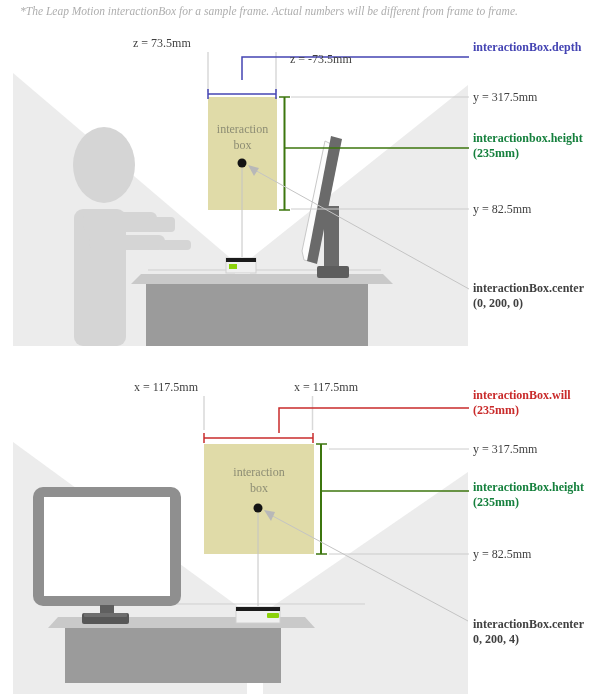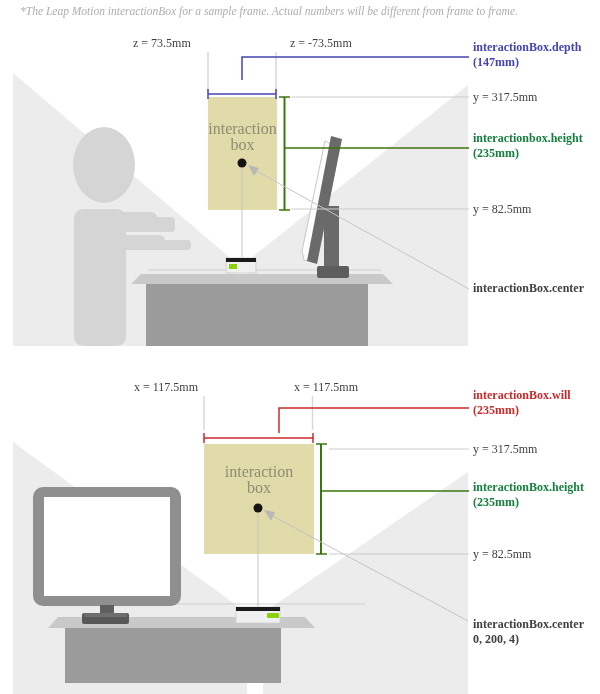--- a/index.html
+++ b/index.html
@@ -14,21 +14,21 @@
   }
   .lbl {
     position:absolute; font-size:12px; line-height:14px;
     color:#404040; white-space:nowrap;
   }
   .lbl.b  { font-weight:bold; line-height:15px; }
   .blue { color:#4444b3; }
   .grn  { color:#15803d; }
   .red  { color:#c92b2b; }
   .boxlbl {
-    position:absolute; text-align:center; font-size:16px; line-height:16px;
+    position:absolute; text-align:center; font-size:12px; line-height:16px;
     color:#8d8d74;
   }
 </style>
 </head>
 <body>
 
 <div class="stage">
 
   <svg width="600" height="694" viewBox="0 0 600 694">
 
@@ -137,43 +137,43 @@
         <line x1="256" y1="514" x2="455" y2="621" stroke="#c4c4c4" stroke-width="1"></line>
         <path d="M251,510 L262,512 L258,521 Z" fill="#b8b8b8"></path>
         <circle cx="245" cy="508" r="4.5" fill="#141414"></circle>
       </g>
     </g>
   </svg>
 
   <div class="caption">*The Leap Motion interactionBox for a sample frame. Actual numbers will be different from frame to frame.</div>
 
   <div class="lbl" style="left:120px; top:36px;">z = 73.5mm</div>
-  <div class="lbl" style="left:277px; top:36px;">z = -73.5mm</div>
+  <div class="lbl" style="left:277px; top:52px;">z = -73.5mm</div>
 
   <div class="boxlbl" style="left:195px; top:121px; width:69px;">
     <div>interaction</div>
     <div>box</div>
   </div>
 
   <div class="lbl b blue" style="left:460px; top:40px;">
     <div>interactionBox.depth</div>
-    <div>(147mm)</div>
   </div>
 
   <div class="lbl" style="left:460px; top:90px;">y = 317.5mm</div>
 
   <div class="lbl b grn" style="left:460px; top:131px;">
     <div>interactionbox.height</div>
     <div>(235mm)</div>
   </div>
 
   <div class="lbl" style="left:460px; top:202px;">y = 82.5mm</div>
 
   <div class="lbl b" style="left:460px; top:281px;">
     <div>interactionBox.center</div>
+    <div>(0, 200, 0)</div>
   </div>
 
   <div class="lbl" style="left:121px; top:380px;">x = 117.5mm</div>
   <div class="lbl" style="left:281px; top:380px;">x = 117.5mm</div>
 
   <div class="boxlbl" style="left:191px; top:464px; width:110px;">
     <div>interaction</div>
     <div>box</div>
   </div>
 

